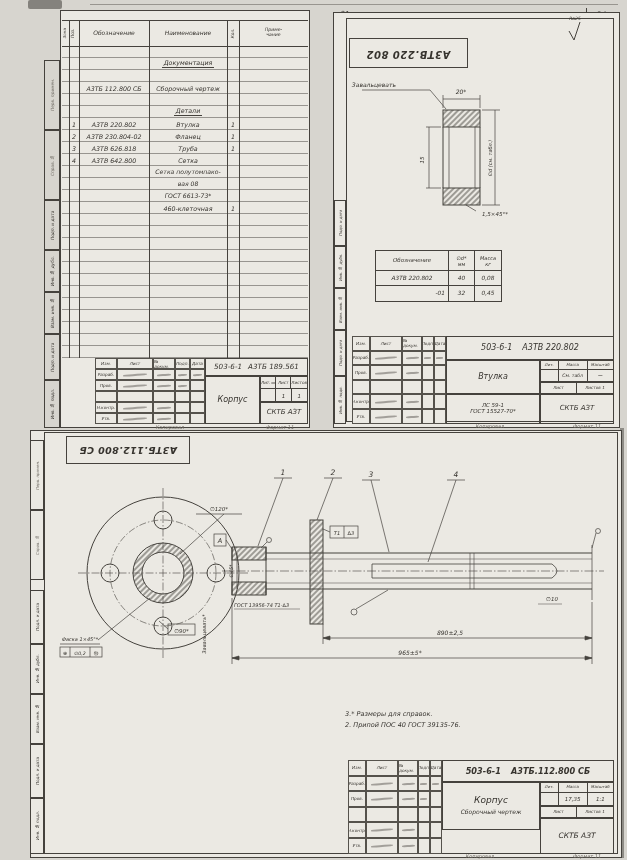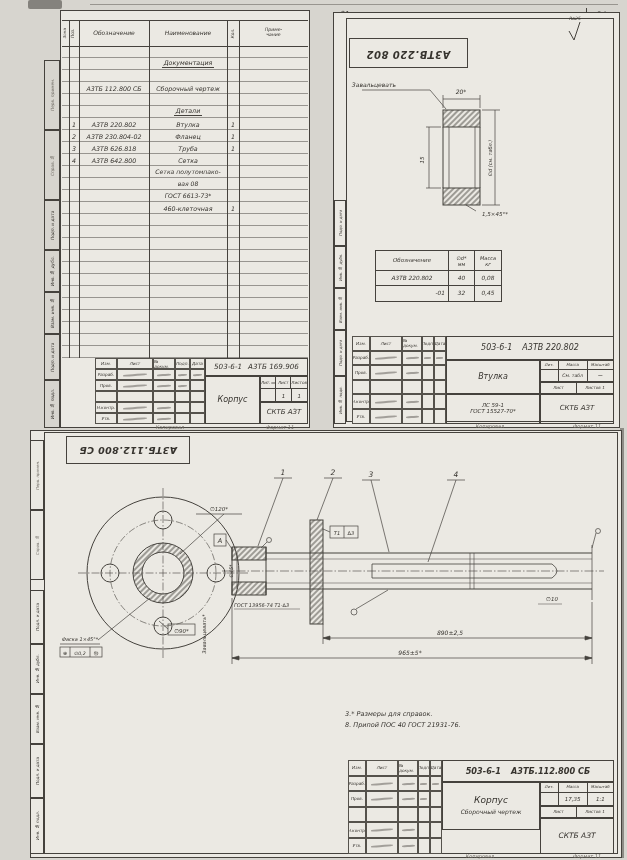--- a/index.html
+++ b/index.html
@@ -160,21 +160,21 @@
     <div></div>
     <div></div>
   <div>Утв.</div>
     <div class="scr"></div>
     <div class="scr"></div>
     <div></div>
     <div></div>
 </div>
 <div class="c fr1" style="left:205px;top:358px;width:103px;height:18px;font-size:7.2px;gap:6px">
   <span>503-6-1</span>
-  <span>А3ТБ 169.906</span>
+  <span>А3ТБ 189.561</span>
 </div>
 <div class="c fr1" style="left:205px;top:376px;width:55px;height:48px;font-size:8px">Корпус</div>
 <div class="a fr1" style="left:260px;top:376px;width:48px;height:26px;font-size:4.2px;font-style:italic">
   <div style="display:flex;height:12px;border-bottom:.5px solid #45423d">
     <div class="scr" style="width:16px;border-right:.5px solid #45423d;display:flex;align-items:center;justify-content:center">Лит.</div>
     <div style="width:16px;border-right:.5px solid #45423d;display:flex;align-items:center;justify-content:center">Лист</div>
     <div style="width:16px;display:flex;align-items:center;justify-content:center">Листов</div>
   </div>
   <div style="display:flex;height:13px">
     <div style="width:16px;border-right:.5px solid #45423d"></div>
@@ -449,21 +449,21 @@
     <line x1="538" y1="604" x2="562" y2="604" stroke-width="0.5"></line>
   </g>
   <text x="450" y="635" font-size="6" font-style="italic" fill="#36332e" text-anchor="middle">890±2,5</text>
   <text x="410" y="655" font-size="6" font-style="italic" fill="#36332e" text-anchor="middle">965±5*</text>
   <text x="552" y="601" font-size="5.5" font-style="italic" fill="#36332e" text-anchor="middle">∅10</text>
   <text x="233" y="571" font-size="5" font-style="italic" fill="#36332e" text-anchor="middle" transform="rotate(-90 233 571)">∅45*</text>
   <text x="206" y="634" font-size="5" font-style="italic" fill="#36332e" text-anchor="middle" transform="rotate(-90 206 634)">Завальцевать*</text>
 </svg>
 
 <div class="c" style="left:345px;top:710px;width:180px;height:10px;font-size:6.5px;justify-content:flex-start;text-align:left">3.* Размеры для справок.</div>
-<div class="c" style="left:345px;top:721px;width:200px;height:10px;font-size:6.5px;justify-content:flex-start;text-align:left">8. Припой ПОС 40 ГОСТ 21931-76.</div>
+<div class="c" style="left:345px;top:721px;width:200px;height:10px;font-size:6.5px;justify-content:flex-start;text-align:left">2. Припой ПОС 40 ГОСТ 39135-76.</div>
 
 <div class="sig" style="left:348px;top:760px;width:94px;height:94px;grid-template-columns:18px 32px 20px 12px 12px;grid-auto-rows:15.6px">
   <div>Изм.</div>
     <div>Лист</div>
     <div>№ докум.</div>
     <div>Подп.</div>
     <div>Дата</div>
   <div>Разраб.</div>
     <div class="scr"></div>
     <div class="scr"></div>

